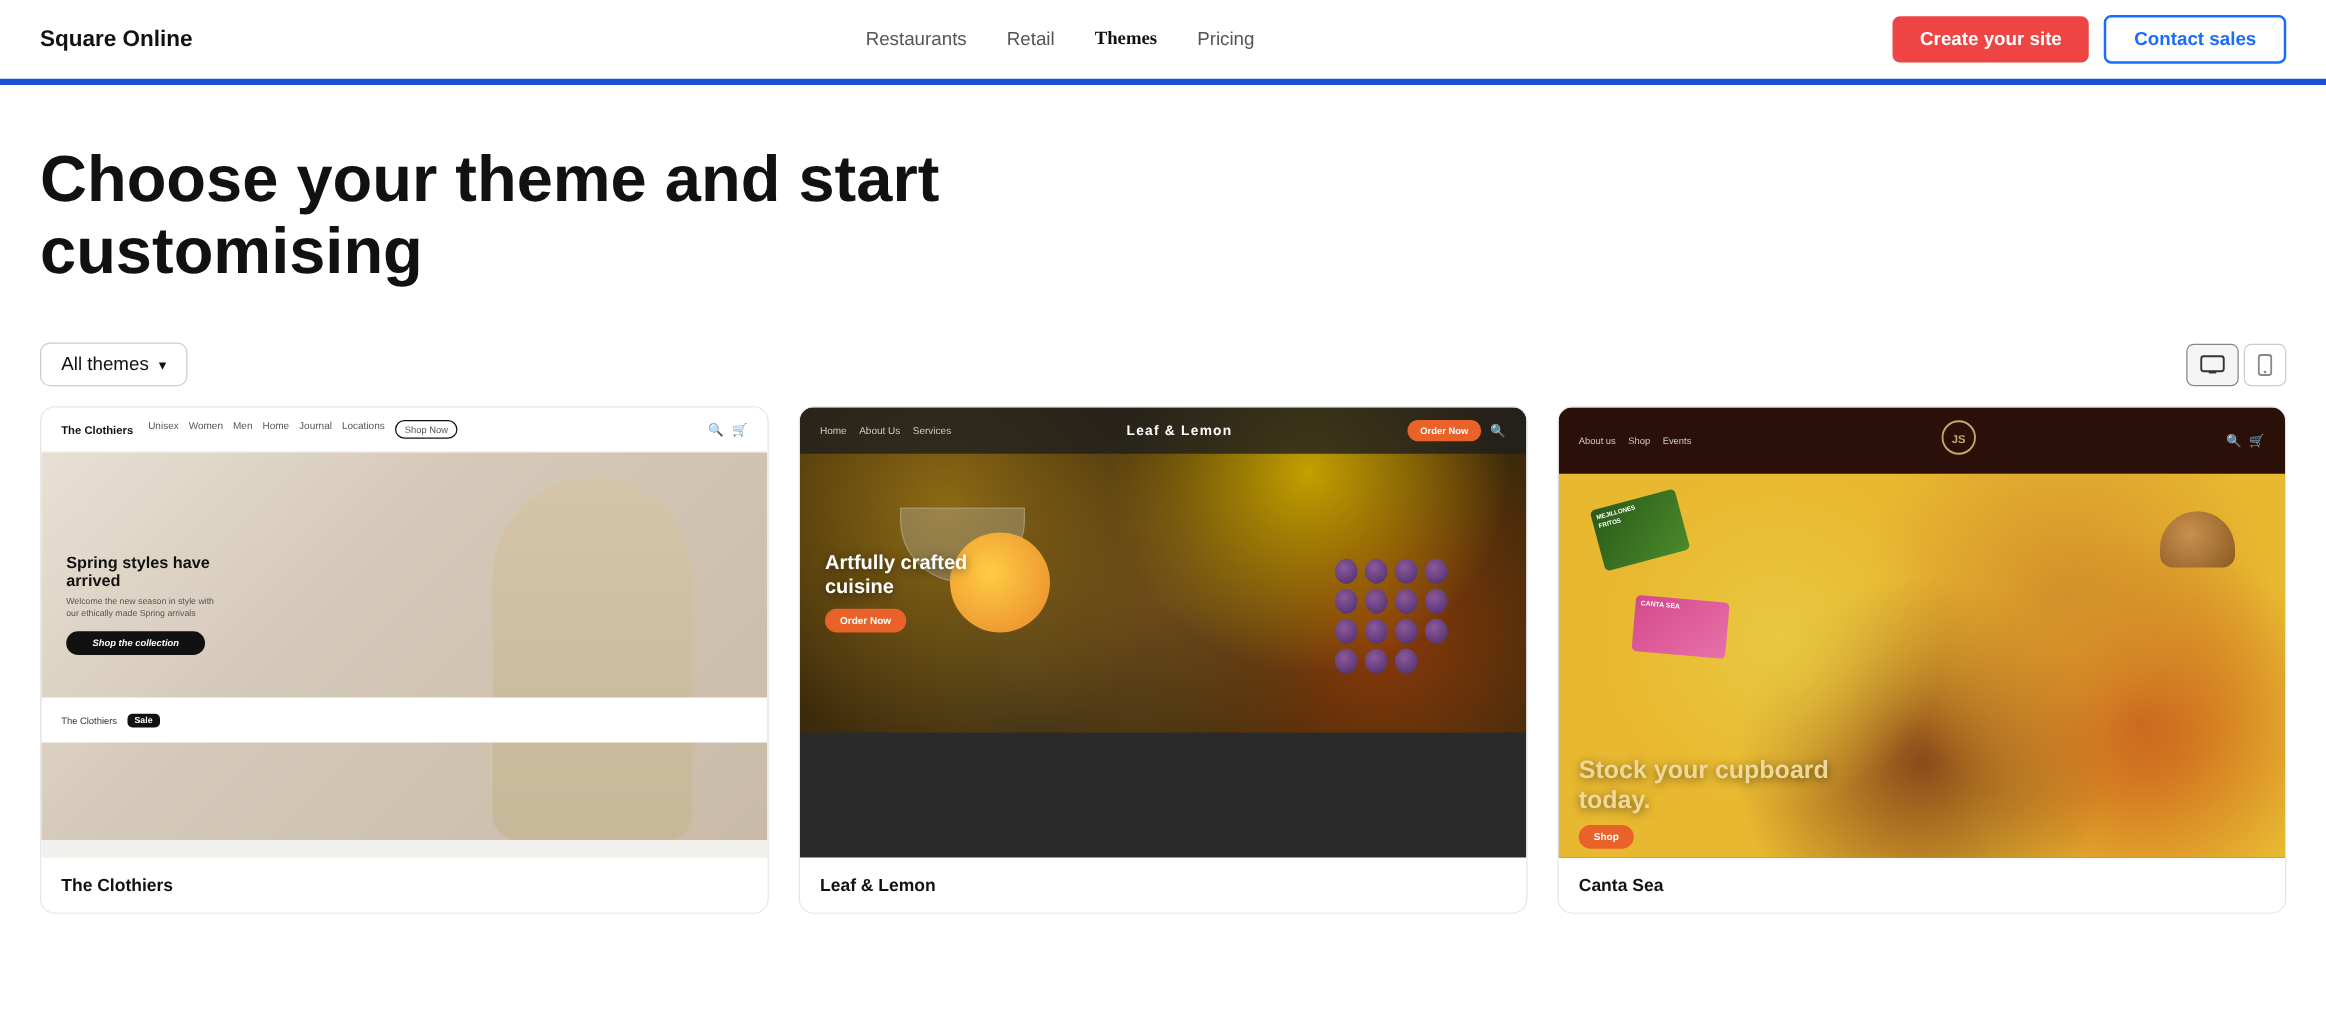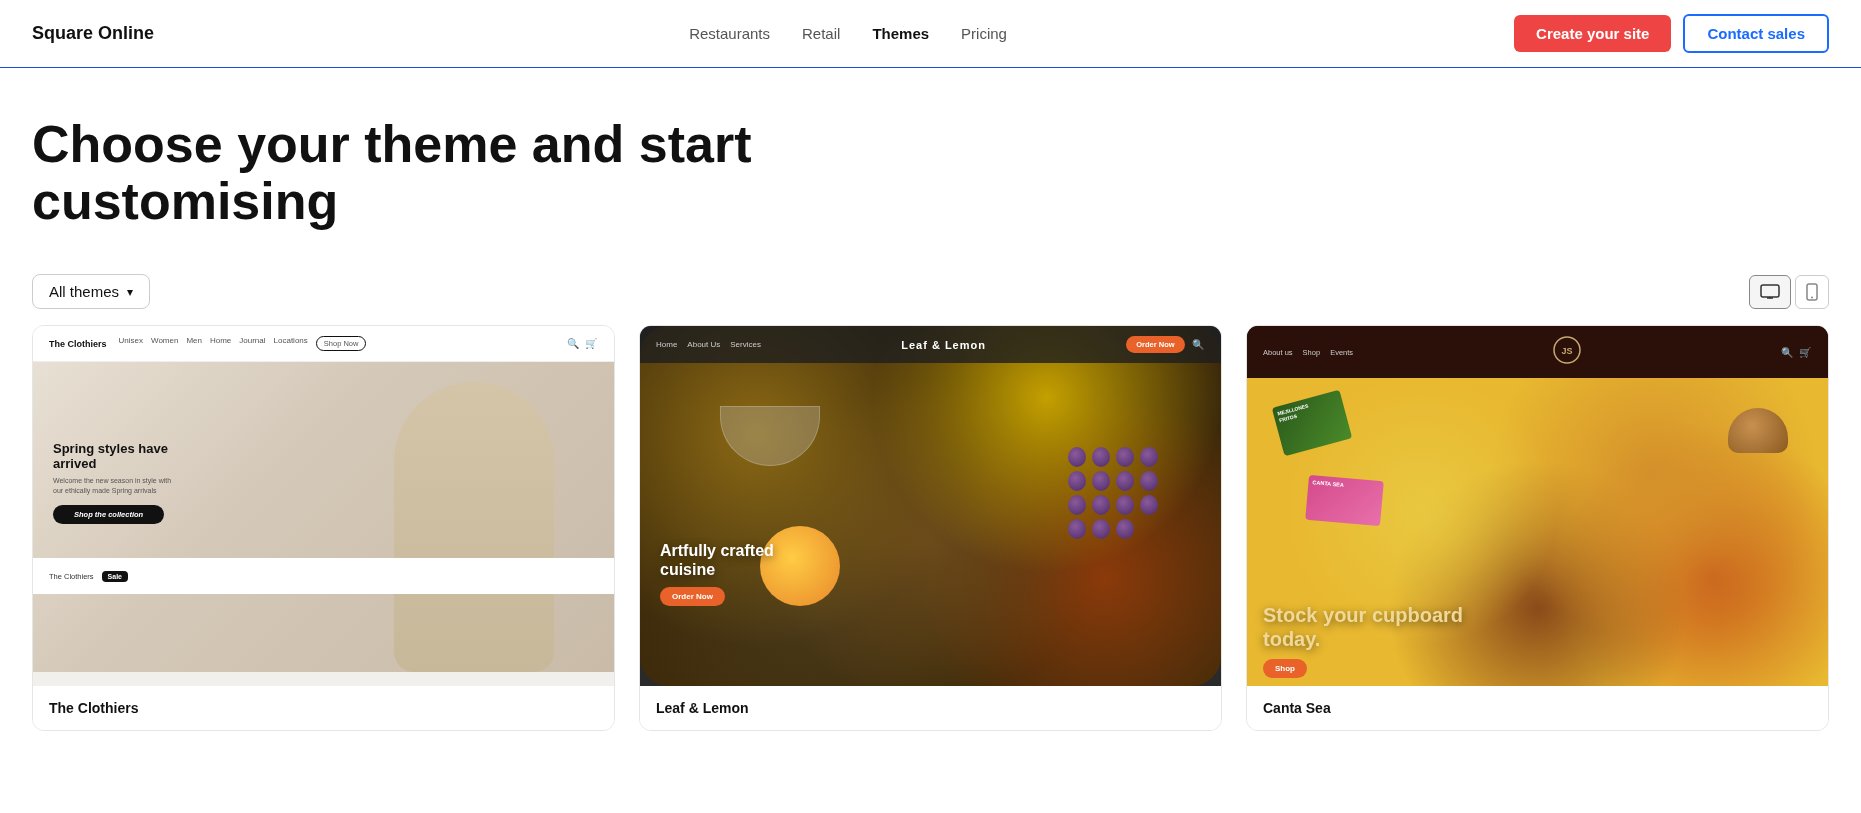--- a/index.html
+++ b/index.html
@@ -5,41 +5,42 @@
     * { margin: 0; padding: 0; box-sizing: border-box; }
     body { font-family: -apple-system, BlinkMacSystemFont, 'Segoe UI', Helvetica, Arial, sans-serif; background: #fff; color: #111; }
 
     
     .header {
       display: flex;
       align-items: center;
       justify-content: space-between;
       padding: 0 32px;
       height: 68px;
-      border-bottom: 1px solid #1d4ed8;
+      border-bottom: 5px solid #1d4ed8;
     }
     .header-logo {
       font-size: 18px;
       font-weight: 600;
       color: #111;
     }
     .header-nav {
       display: flex;
       gap: 32px;
       margin-left: 28px;
     }
     .nav-link {
       font-size: 15px;
       color: #555;
       text-decoration: none;
       cursor: pointer;
     }
     .nav-link.active {
       font-weight: 700;
       color: #111;
+      font-family: Liberation Serif, serif;
     }
     .header-actions {
       display: flex;
       align-items: center;
       gap: 12px;
     }
     .btn-primary {
       background: #ef4444;
       color: #fff;
       border: none;
@@ -296,30 +297,29 @@
       color: #fff;
       border: none;
       border-radius: 12px;
       padding: 4px 10px;
       font-size: 7.5px;
       font-weight: 600;
     }
     
     .food-bg {
       width: 100%;
-      height: 360px;
+      height: 260px;
       background: 
         radial-gradient(circle at 20% 30%, #8b6914 0%, transparent 40%),
         radial-gradient(circle at 70% 20%, #c4a000 0%, transparent 35%),
         radial-gradient(circle at 50% 60%, #6b4a1a 0%, transparent 45%),
         radial-gradient(circle at 80% 70%, #8b3a0a 0%, transparent 35%),
         radial-gradient(circle at 30% 75%, #4a3a1a 0%, transparent 40%),
         #3d2a0a;
       position: relative;
-      border-radius: 29px;
     }
     
     .peach {
       width: 80px;
       height: 80px;
       background: radial-gradient(circle at 40% 40%, #ffcc44, #e8882a);
       border-radius: 50%;
       position: absolute;
       bottom: 80px;
       left: 120px;

